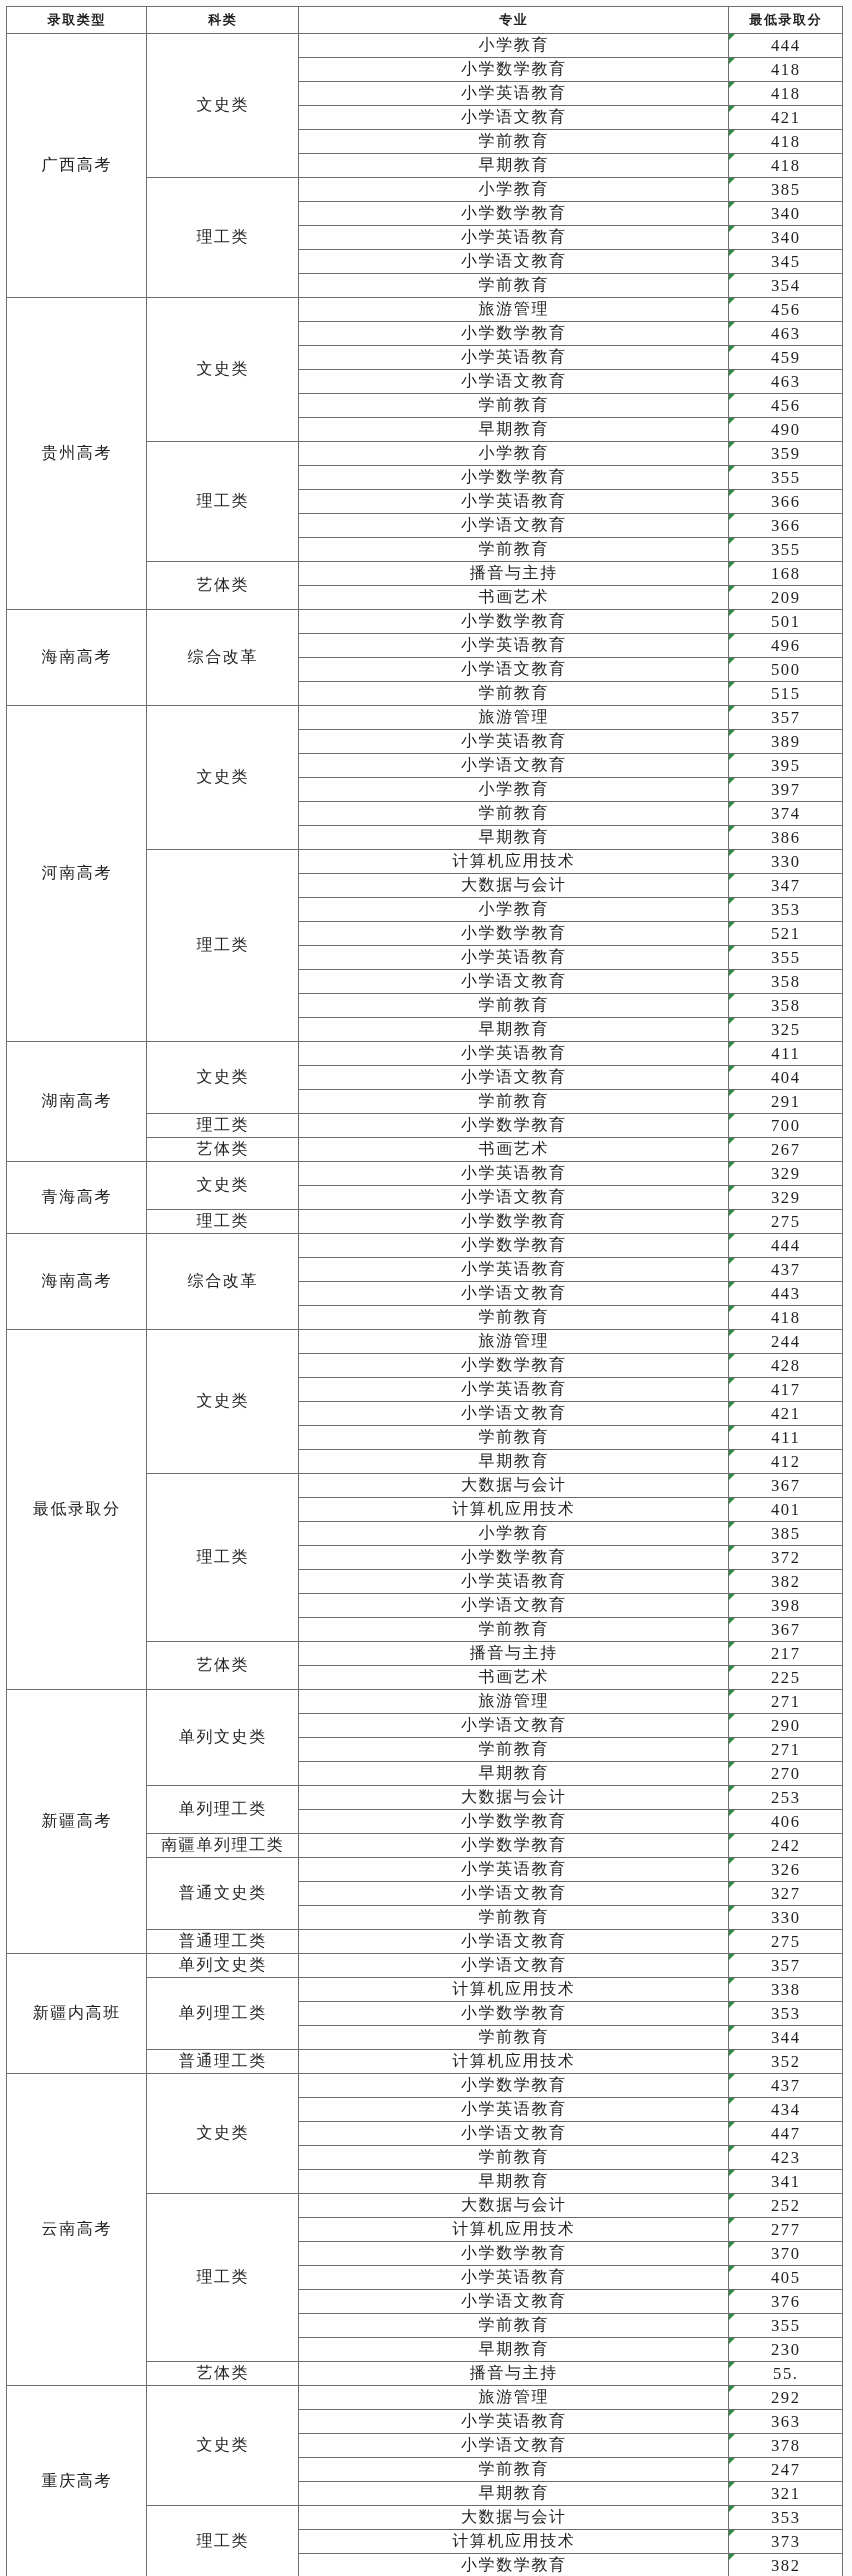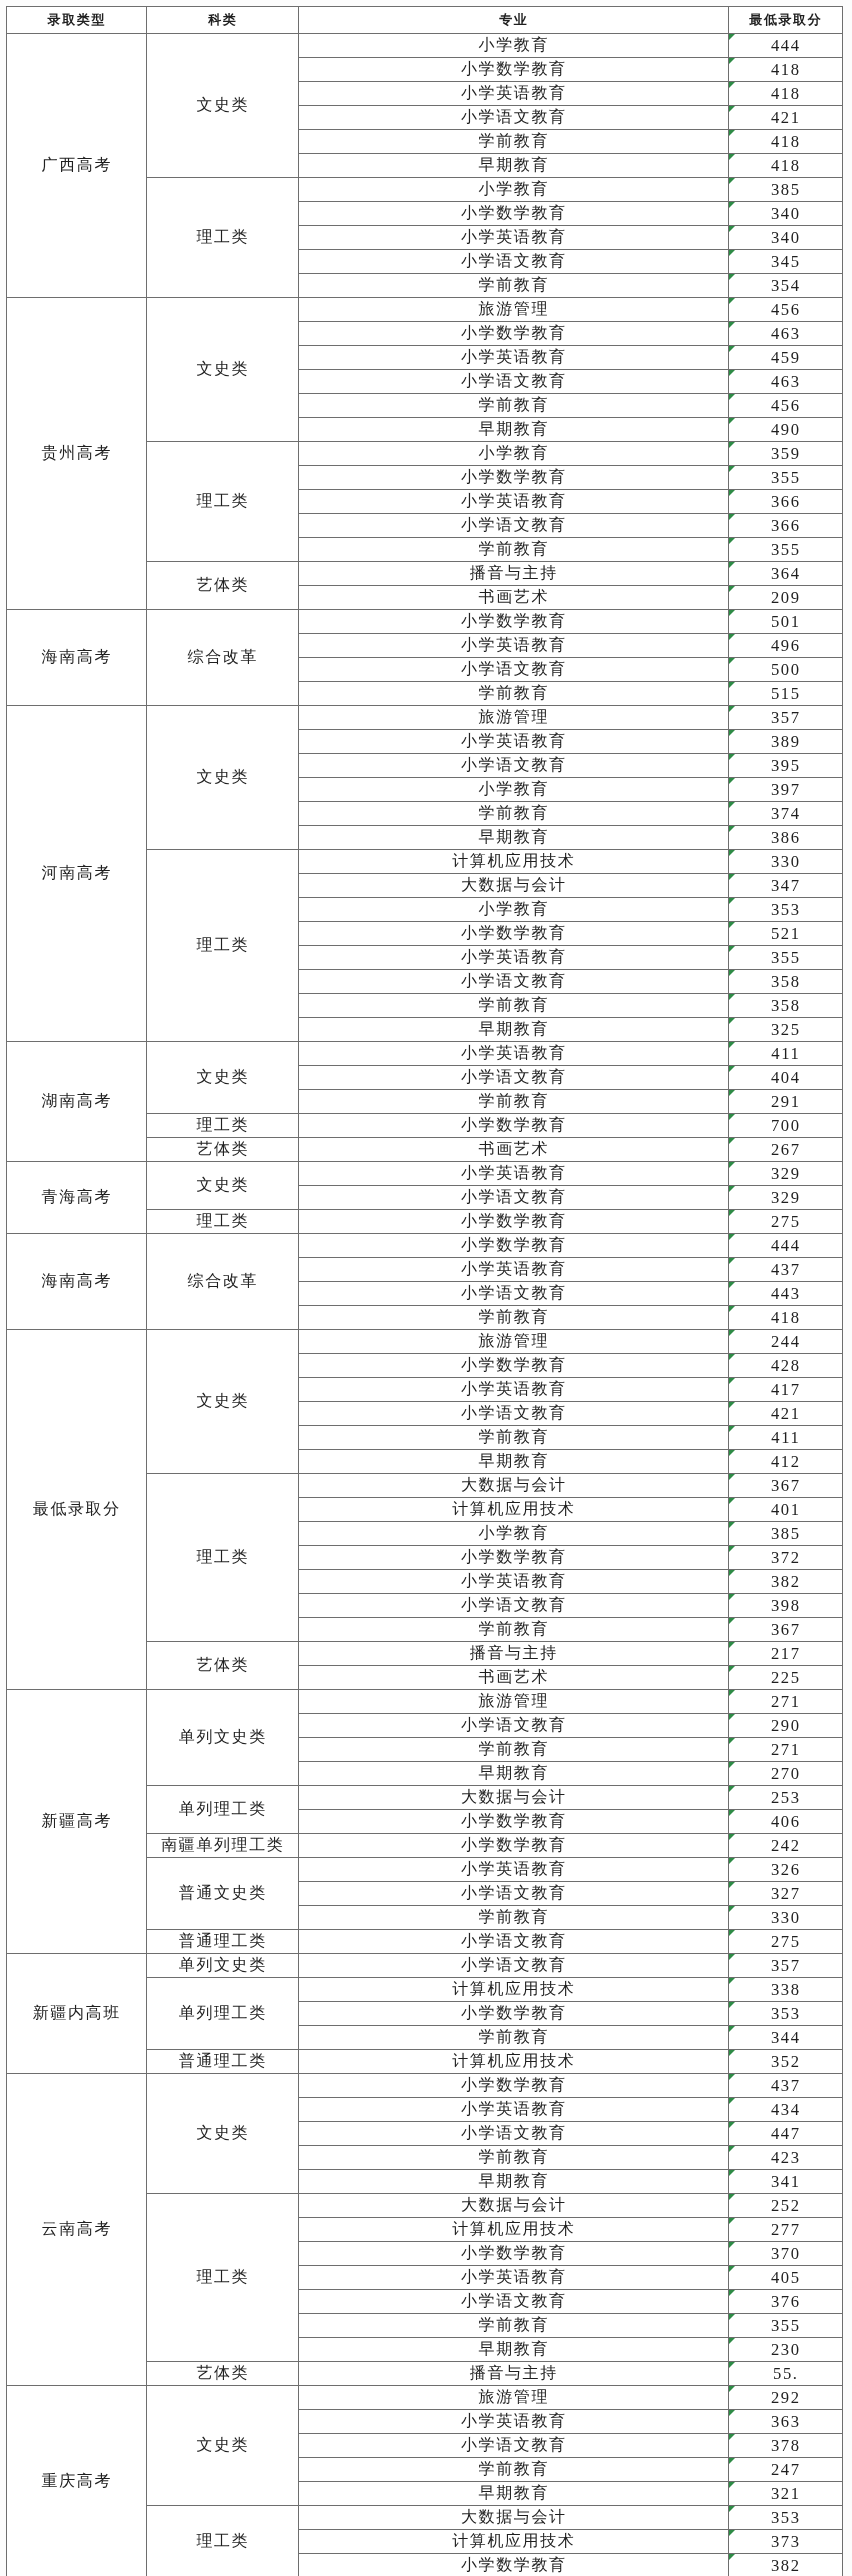--- a/index.html
+++ b/index.html
@@ -128,21 +128,21 @@
         <td class="major-cell">小学语文教育</td>
         <td class="score-cell"><span class="flag" style="border-top-color: rgb(46, 139, 70);"></span><span>366</span></td>
       </tr>
       <tr>
         <td class="major-cell">学前教育</td>
         <td class="score-cell"><span class="flag" style="border-top-color: rgb(46, 139, 70);"></span><span>355</span></td>
       </tr>
       <tr class="grp-start">
         <td class="cat-cell" rowspan="2">艺体类</td>
         <td class="major-cell">播音与主持</td>
-        <td class="score-cell"><span class="flag" style="border-top-color: rgb(46, 139, 70);"></span><span>364</span></td>
+        <td class="score-cell"><span class="flag" style="border-top-color: rgb(46, 139, 70);"></span><span>168</span></td>
       </tr>
       <tr>
         <td class="major-cell">书画艺术</td>
         <td class="score-cell"><span class="flag" style="border-top-color: rgb(46, 139, 70);"></span><span>209</span></td>
       </tr>
       <tr class="sec-start">
         <td class="type-cell" rowspan="4">海南高考</td>
         <td class="cat-cell" rowspan="4">综合改革</td>
         <td class="major-cell">小学数学教育</td>
         <td class="score-cell"><span class="flag" style="border-top-color: rgb(46, 139, 70);"></span><span>501</span></td>

